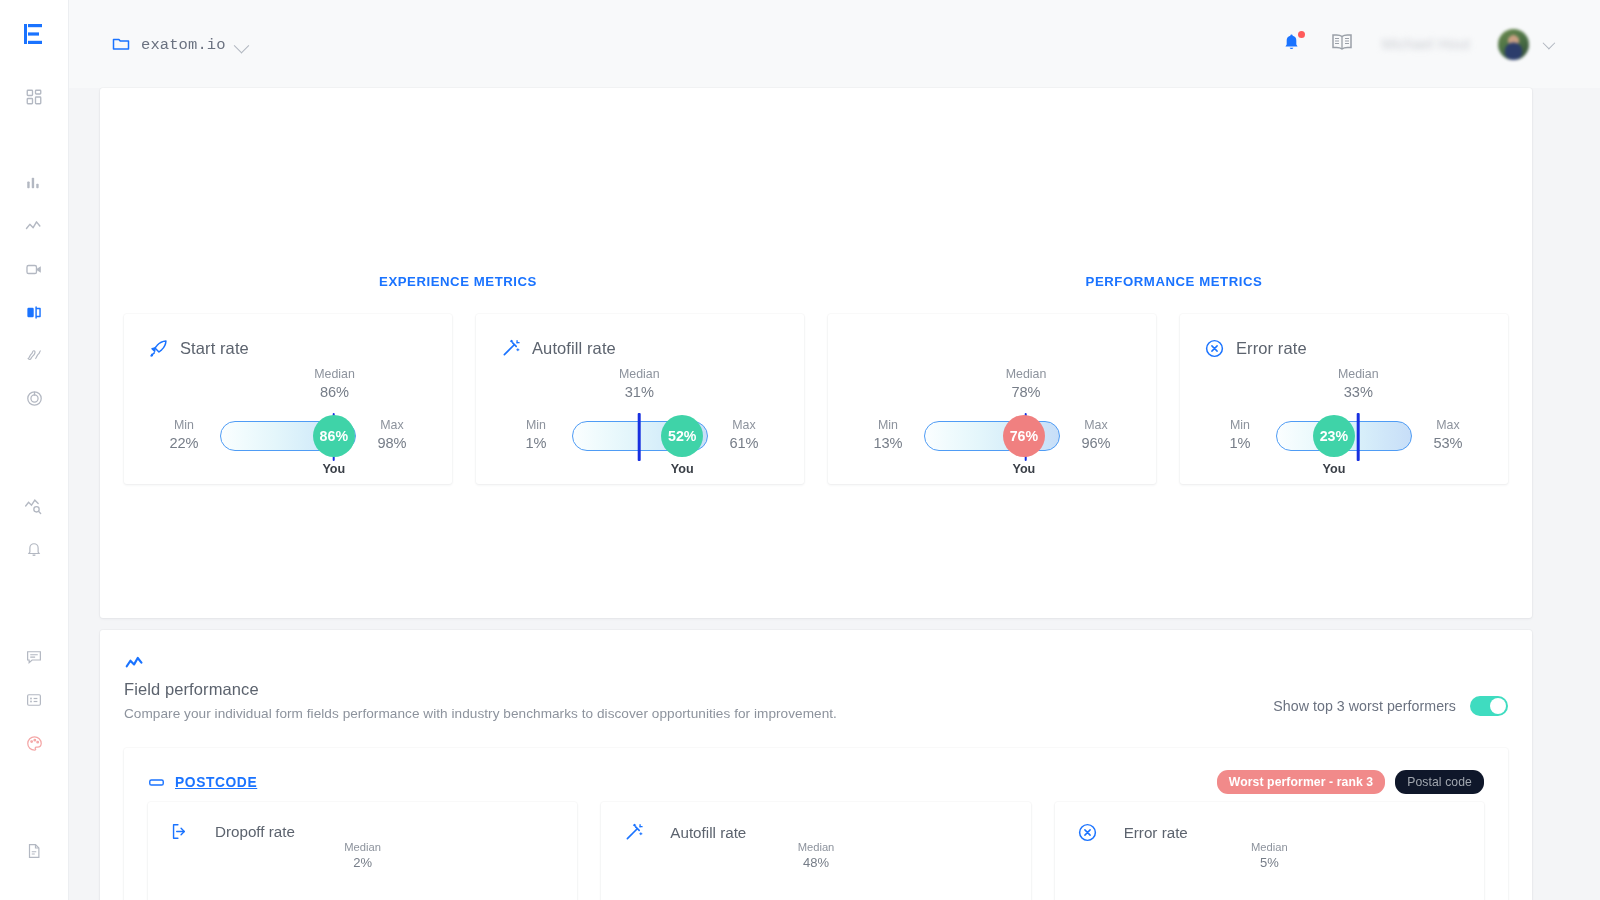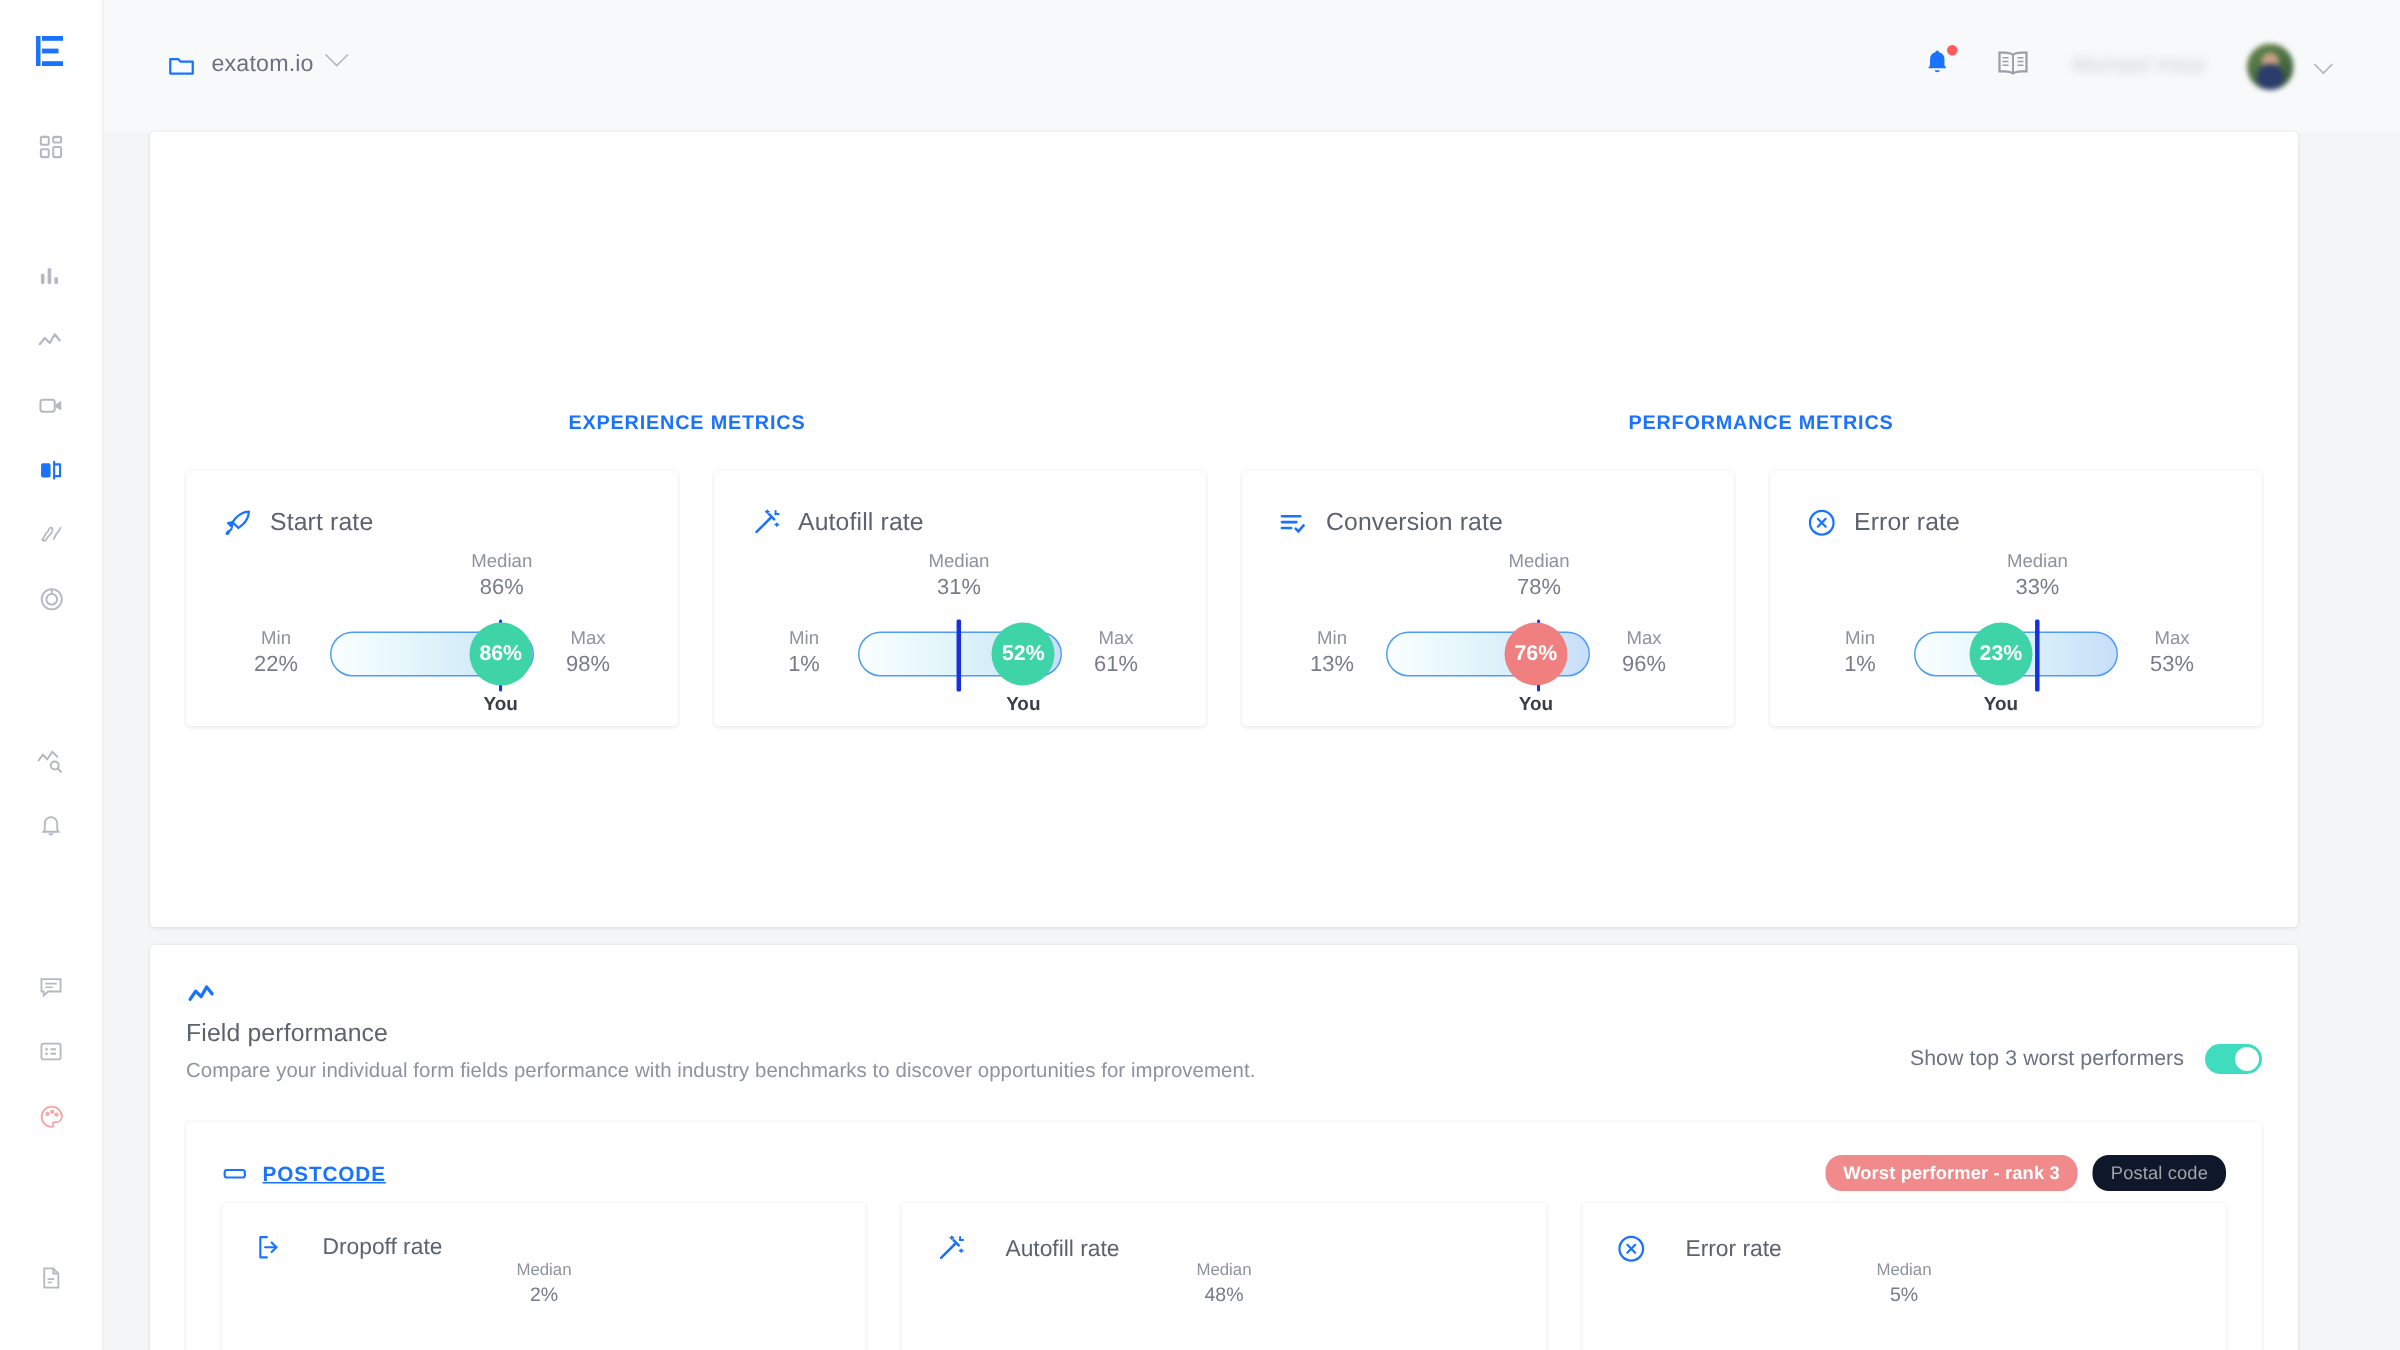--- a/index.html
+++ b/index.html
@@ -34,22 +34,22 @@
   .nav-stack { display:flex; flex-direction:column; align-items:center; gap: 9px; }
 
   
   .topbar {
     position: absolute; left: 69px; top: 0;
     width: 1531px; height: 88px;
     background: #f8f9fa;
     display: flex; align-items: center;
   }
   .crumb {
-    display: flex; align-items: flex-start; gap: 10px;
-    margin-left: 42px; cursor: pointer;
+    display: flex; align-items: flex-end; gap: 10px;
+    margin-left: 42px; cursor: pointer; font-family: Liberation Mono, monospace;
   }
   .crumb-label {
     font-size: 15.5px; color: #6b7280; letter-spacing: .1px;
   }
   .chev {
     width: 11px; height: 11px; border-right: 1.6px solid #b0b6bf;
     border-bottom: 1.6px solid #b0b6bf; transform: rotate(45deg) translate(-2px,-2px);
   }
   .topbar-right {
     margin-left: auto; margin-right: 48px;
@@ -456,29 +456,20 @@
               <span class="you-lbl" style="left:81.5%;">You</span>
             </div>
             <div class="gauge-side">
               <div class="lbl">Max</div>
               <div class="val">61%</div>
             </div>
           </div>
         </div>
       </div>
       <div class="mcard">
-        <div class="mcard-head">
-          <span class="mcard-ico">
-            <svg width="21" height="21" viewBox="0 0 24 24" fill="none" stroke="currentColor" stroke-width="2" stroke-linecap="round">
-              <path d="M3 7h14M3 11.5h11M3 16h7"></path>
-              <path d="M13.5 16.5l2 2 4-4.5" stroke-width="2"></path>
-            </svg>
-          </span>
-          <span class="mcard-title">Conversion rate</span>
-        </div>
         <div class="gauge-area">
           <div class="median-block" style="left:calc(72px + (100% - 144px) * 0.75);">
             <div class="lbl">Median</div>
             <div class="val">78%</div>
           </div>
           <div class="gauge-row">
             <div class="gauge-side">
               <div class="lbl">Min</div>
               <div class="val">13%</div>
             </div>

